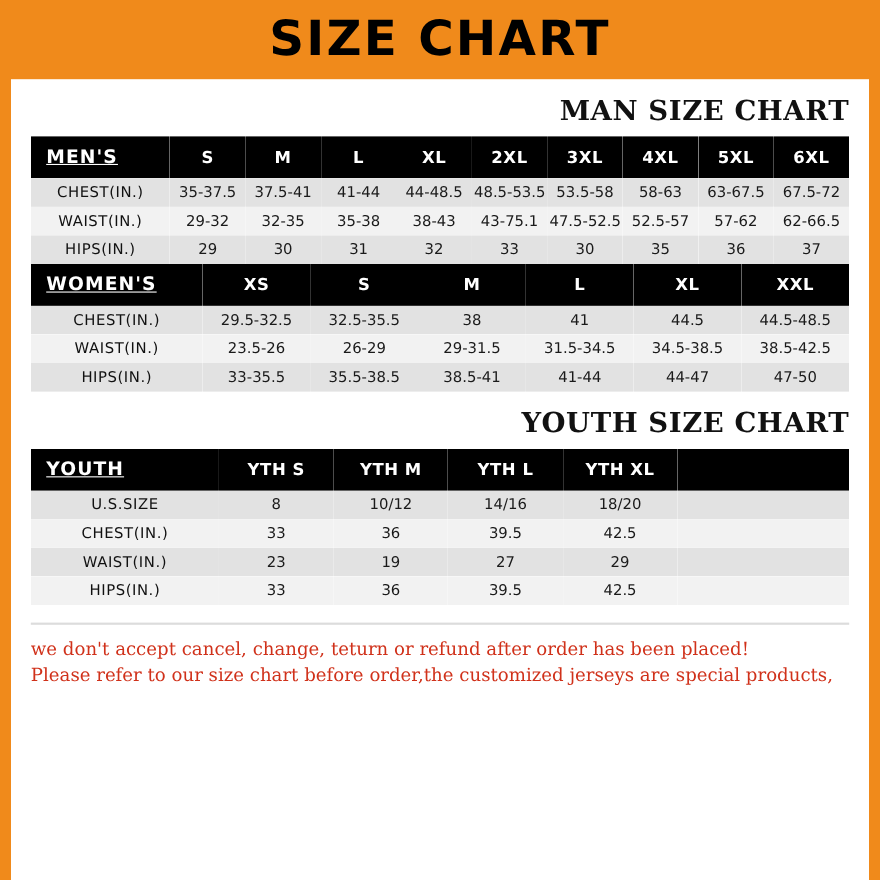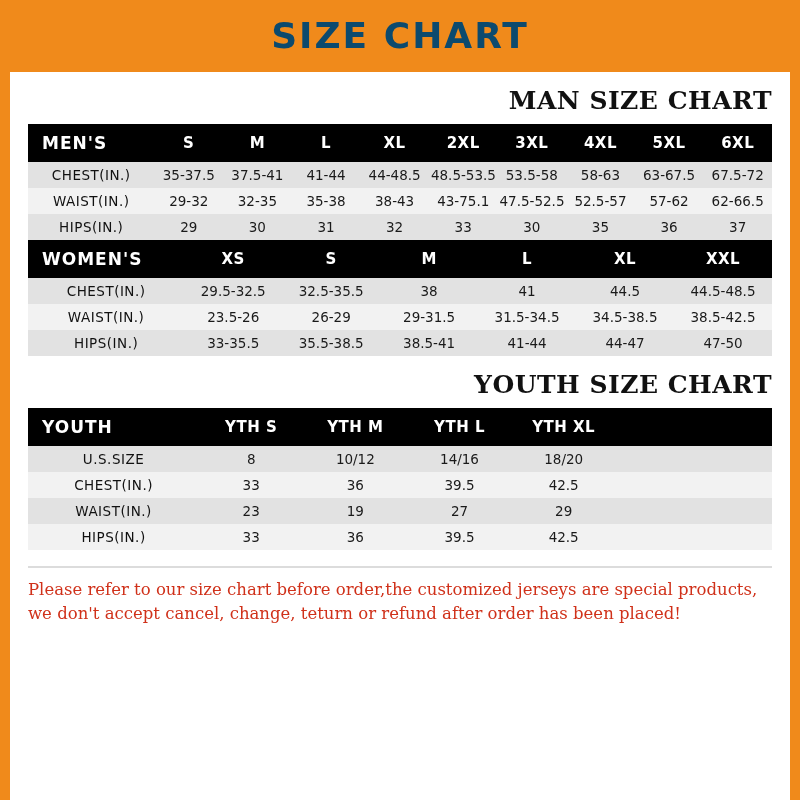--- a/index.html
+++ b/index.html
@@ -24,23 +24,23 @@
     background: #f08a1b;
     height: 72px;
     margin: 0 -10px;
     display: flex;
     align-items: center;
     justify-content: center;
   }
   .header-title {
     font-family: "DejaVu Sans", sans-serif;
     font-weight: bold;
-    font-size: 36px;
+    font-size: 44px;
     letter-spacing: 2px;
-    color: #0c4a6e;
+    color: #000000;
     text-align: center;
     line-height: 1;
   }
   .section {
     padding: 0 18px;
   }
   .section-title {
     text-align: right;
     font-family: "DejaVu Serif", serif;
     font-weight: bold;
@@ -70,20 +70,21 @@
     font-size: 15px;
     font-weight: bold;
     padding: 9px 2px;
     letter-spacing: 0.5px;
   }
   table.chart thead th.rowlabel {
     text-align: left;
     padding-left: 14px;
     font-size: 17px;
     letter-spacing: 1px;
+    text-decoration: underline;
   }
   table.chart tbody tr.odd td { background: #e2e2e2; }
   table.chart tbody tr.even td { background: #f2f2f2; }
   table.chart tbody td.rowlabel {
     font-size: 13.5px;
     letter-spacing: 0.5px;
     color: #111111;
   }
   .men-first-col { width: 17%; }
   .women-first-col { width: 21%; }
@@ -257,17 +258,17 @@
           <td>36</td>
           <td>39.5</td>
           <td>42.5</td>
           <td class="youth-spacer"></td>
         </tr>
       </tbody>
     </table>
   </div>
 
   <div class="footer-note">
+    <div>we don't accept cancel, change, teturn or refund after order has been placed!</div>
     <div>Please refer to our size chart before order,the customized jerseys are special products,</div>
-    <div>we don't accept cancel, change, teturn or refund after order has been placed!</div>
   </div>
 
 </div>
 
 </body></html>

